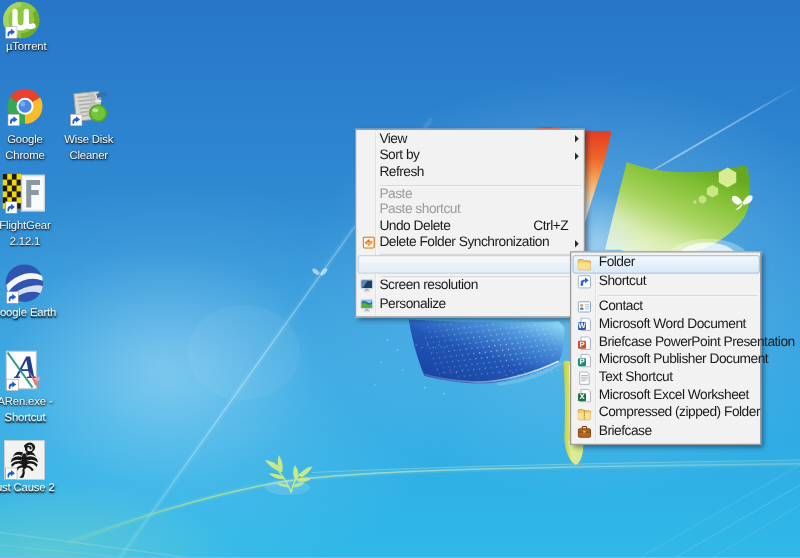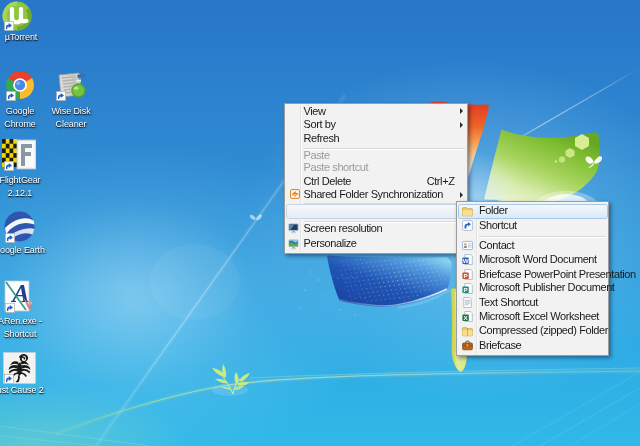--- a/index.html
+++ b/index.html
@@ -536,22 +536,22 @@
 <div class="dlabel" style="left:-22px;top:384px;width:80px">Just Cause 2</div>
 
 <div class="menu" id="menu1" style="left:283.5px;top:102.5px;width:184px;height:151px">
 <div class="gut" style="left:15px;top:1px;bottom:1px"></div>
 <div class="mi" style="left:19px;top:1.1px;width:150px;line-height:13.6px">View</div>
 <div class="mi" style="left:19px;top:14.9px;width:150px;line-height:13.6px">Sort by</div>
 <div class="mi" style="left:19px;top:28px;width:150px;line-height:13.6px">Refresh</div>
 <div class="sep" style="left:19px;right:2px;top:44.8px"></div>
 <div class="mi dis" style="left:19px;top:45.1px;width:150px;line-height:13.6px">Paste</div>
 <div class="mi dis" style="left:19px;top:57.4px;width:150px;line-height:13.6px">Paste shortcut</div>
-<div class="mi" style="left:19px;top:71.2px;width:150px;line-height:13.6px">Ctrl Delete</div>
-<div class="mi" style="left:19px;top:84.7px;width:150px;line-height:13.6px">Shared Folder Synchronization</div>
+<div class="mi" style="left:19px;top:71.2px;width:150px;line-height:13.6px">Undo Delete</div>
+<div class="mi" style="left:19px;top:84.7px;width:150px;line-height:13.6px">Delete Folder Synchronization</div>
 <div class="mi" style="right:12px;top:71.2px;line-height:13.6px;text-align:left">Ctrl+Z</div>
 <div class="sep" style="left:19px;right:2px;top:99.3px"></div>
 <div class="hl" style="left:1px;top:100.9px;right:1px;height:14.5px;border:1px solid #c6d5e4;background:linear-gradient(#f6f9fc,#e3ecf5)"></div>
 <div class="sep" style="left:19px;right:2px;top:117.4px"></div>
 <div class="mi" style="left:19px;top:118.9px;width:150px;line-height:13.6px">Screen resolution</div>
 <div class="mi" style="left:19px;top:133.8px;width:150px;line-height:13.6px">Personalize</div>
 <svg class="micon" style="left:5.5px;top:85.4px" width="10" height="10" viewBox="0 0 10 10">
         <rect x="0.6" y="0.6" width="8.8" height="8.8" rx="1.2" fill="#fdf6e8" stroke="#d08020" stroke-width="1"></rect>
         <path d="M2.2,5.7 L5,3.2 L5,4.5 L7.8,4.5" stroke="#e06818" stroke-width="1.1" fill="none"></path>
         <path d="M7.8,4.8 L5,7.2 L5,5.9 L2.2,5.9" stroke="#f0a040" stroke-width="1.1" fill="none"></path>

